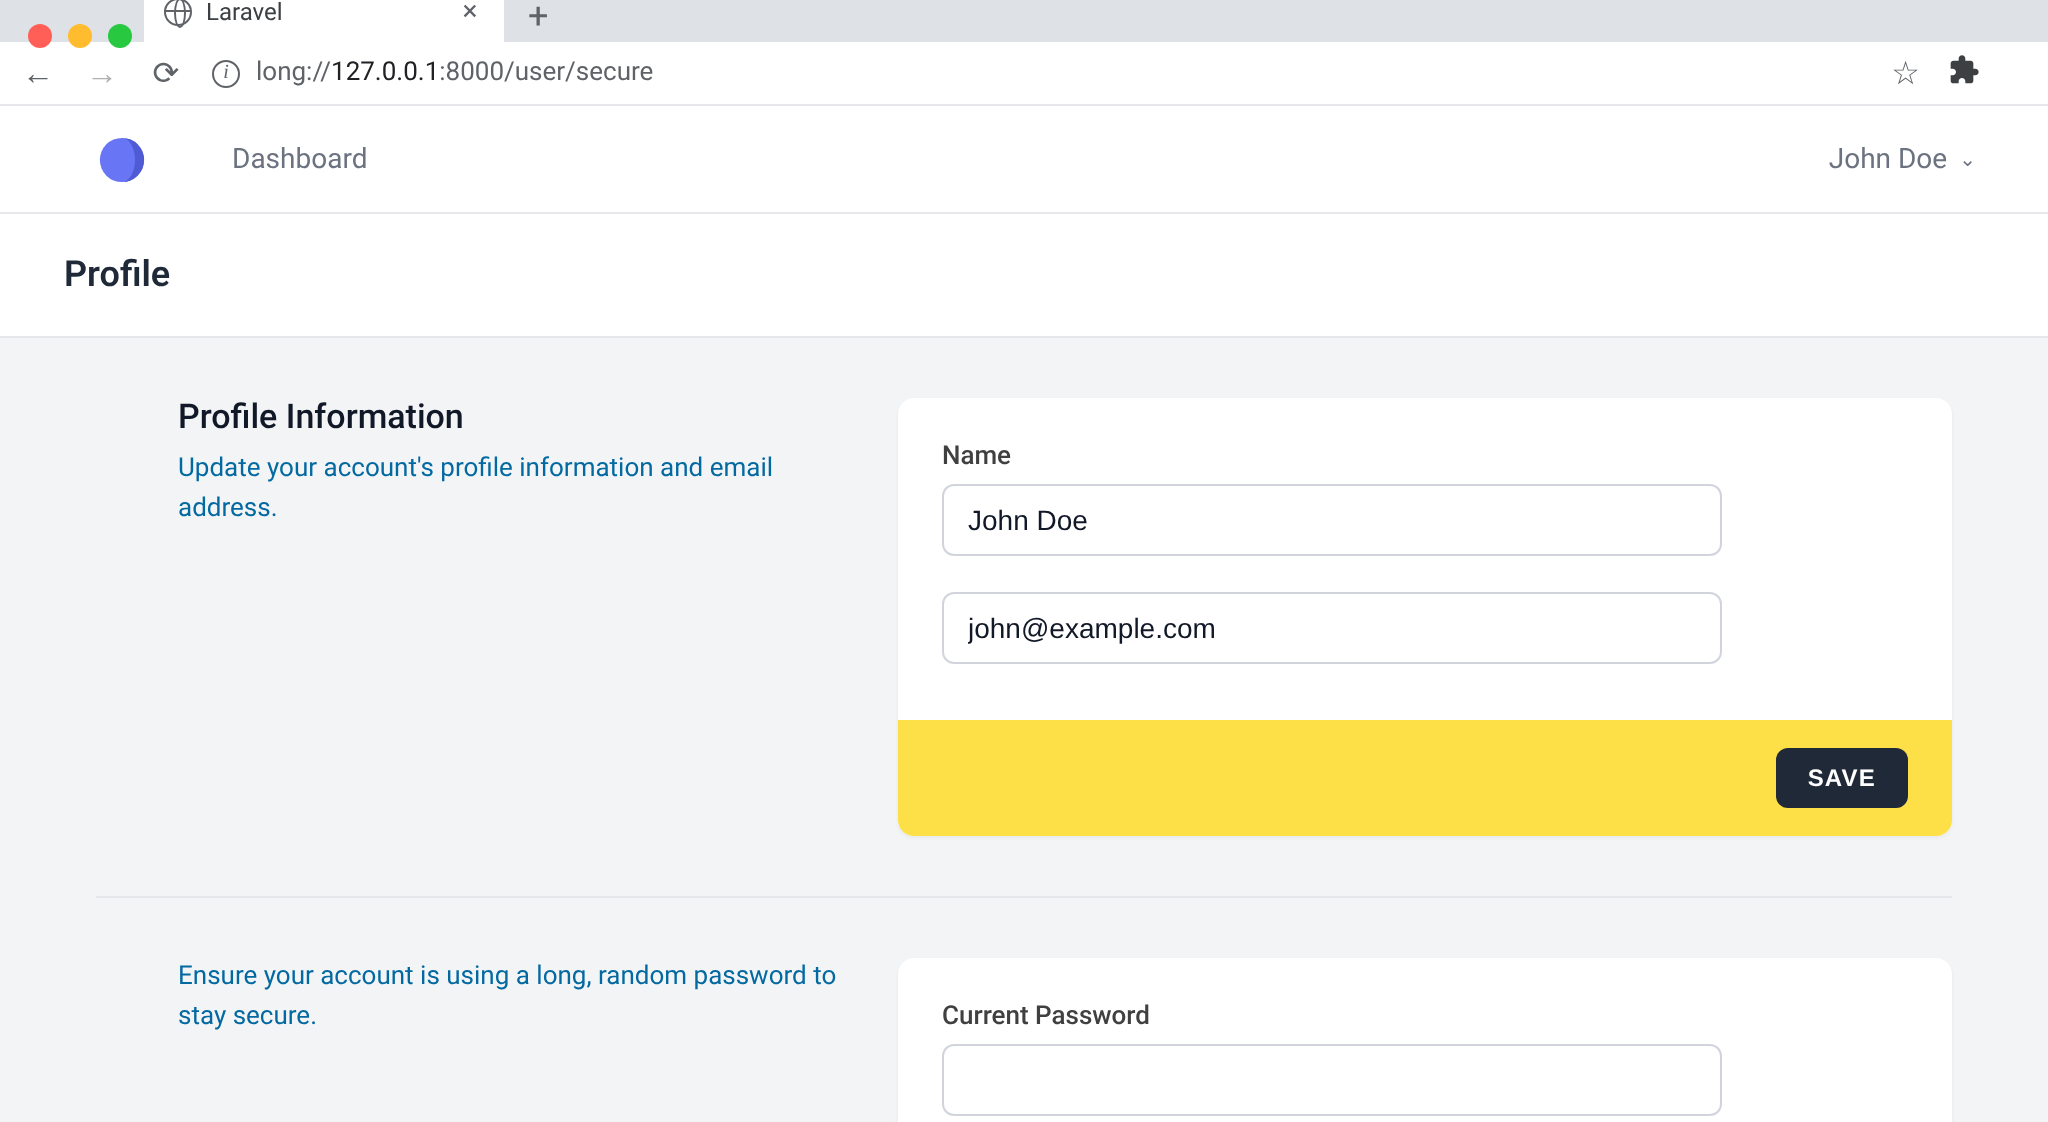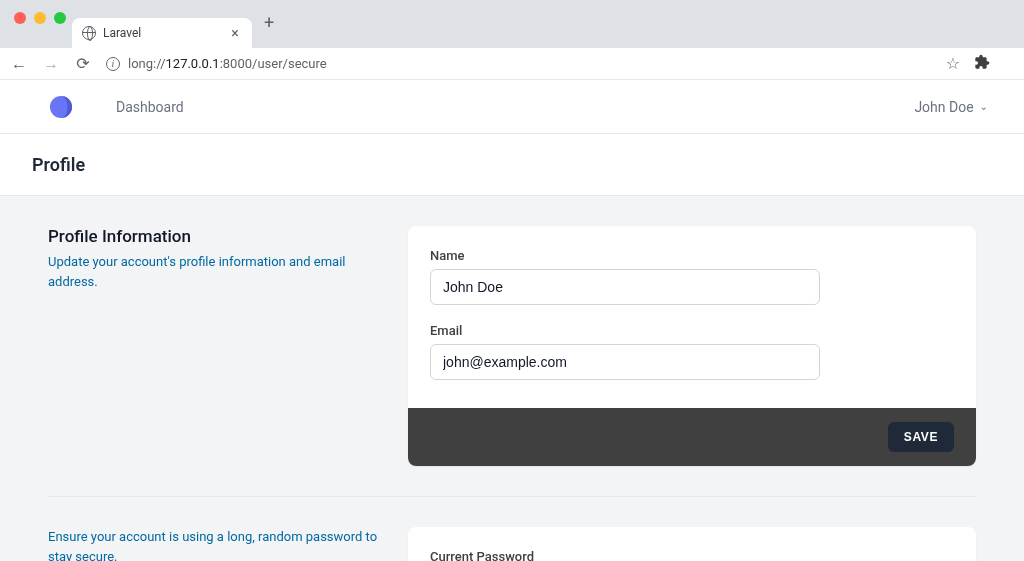--- a/index.html
+++ b/index.html
@@ -11,21 +11,21 @@
       font-family: -apple-system, BlinkMacSystemFont, "Segoe UI", Roboto, "Helvetica Neue", Arial, sans-serif;
       background: #f3f4f6;
       color: #1f2937;
       width: 1024px;
       height: 561px;
       overflow: hidden;
     }
     
     .browser-chrome {
       background: #dee1e6;
-      height: 48px;
+      height: 21px;
       display: flex;
       align-items: flex-end;
       padding-left: 10px;
       position: relative;
     }
     .traffic-lights {
       display: flex;
       gap: 8px;
       position: absolute;
       top: 12px;
@@ -195,20 +195,21 @@
       color: #1f2937;
     }
     
     .content {
       padding: 30px 48px;
     }
     .section {
       display: flex;
       gap: 30px;
       margin-bottom: 0;
+      margin-left: 41px;
     }
     .section-info {
       width: 330px;
       flex-shrink: 0;
     }
     .section-title {
       font-size: 17px;
       font-weight: 500;
       color: #111827;
       margin-bottom: 6px;
@@ -224,21 +225,21 @@
       border-radius: 8px;
       box-shadow: 0 1px 2px rgba(0,0,0,0.05);
     }
     .card-body {
       padding: 22px 22px 10px 22px;
     }
     .card-footer {
       padding: 14px 22px;
       display: flex;
       justify-content: flex-end;
-      background: #404040;
+      background: #fde047;
       border-radius: 0 0 8px 8px;
     }
     .form-group {
       margin-bottom: 18px;
     }
     .form-label {
       display: block;
       font-size: 13px;
       color: #404040;
       margin-bottom: 6px;
@@ -334,21 +335,20 @@
       <h2 class="section-title">Profile Information</h2>
       <p class="section-desc">Update your account's profile information and email address.</p>
     </div>
     <div class="card">
       <div class="card-body">
         <div class="form-group">
           <label class="form-label">Name</label>
           <input class="form-input" type="text" value="John Doe" style="">
         </div>
         <div class="form-group">
-          <label class="form-label">Email</label>
           <input class="form-input" type="email" value="john@example.com" style="">
         </div>
       </div>
       <div class="card-footer">
         <button class="btn-save">SAVE</button>
       </div>
     </div>
   </div>
 
   <div class="divider"></div>

